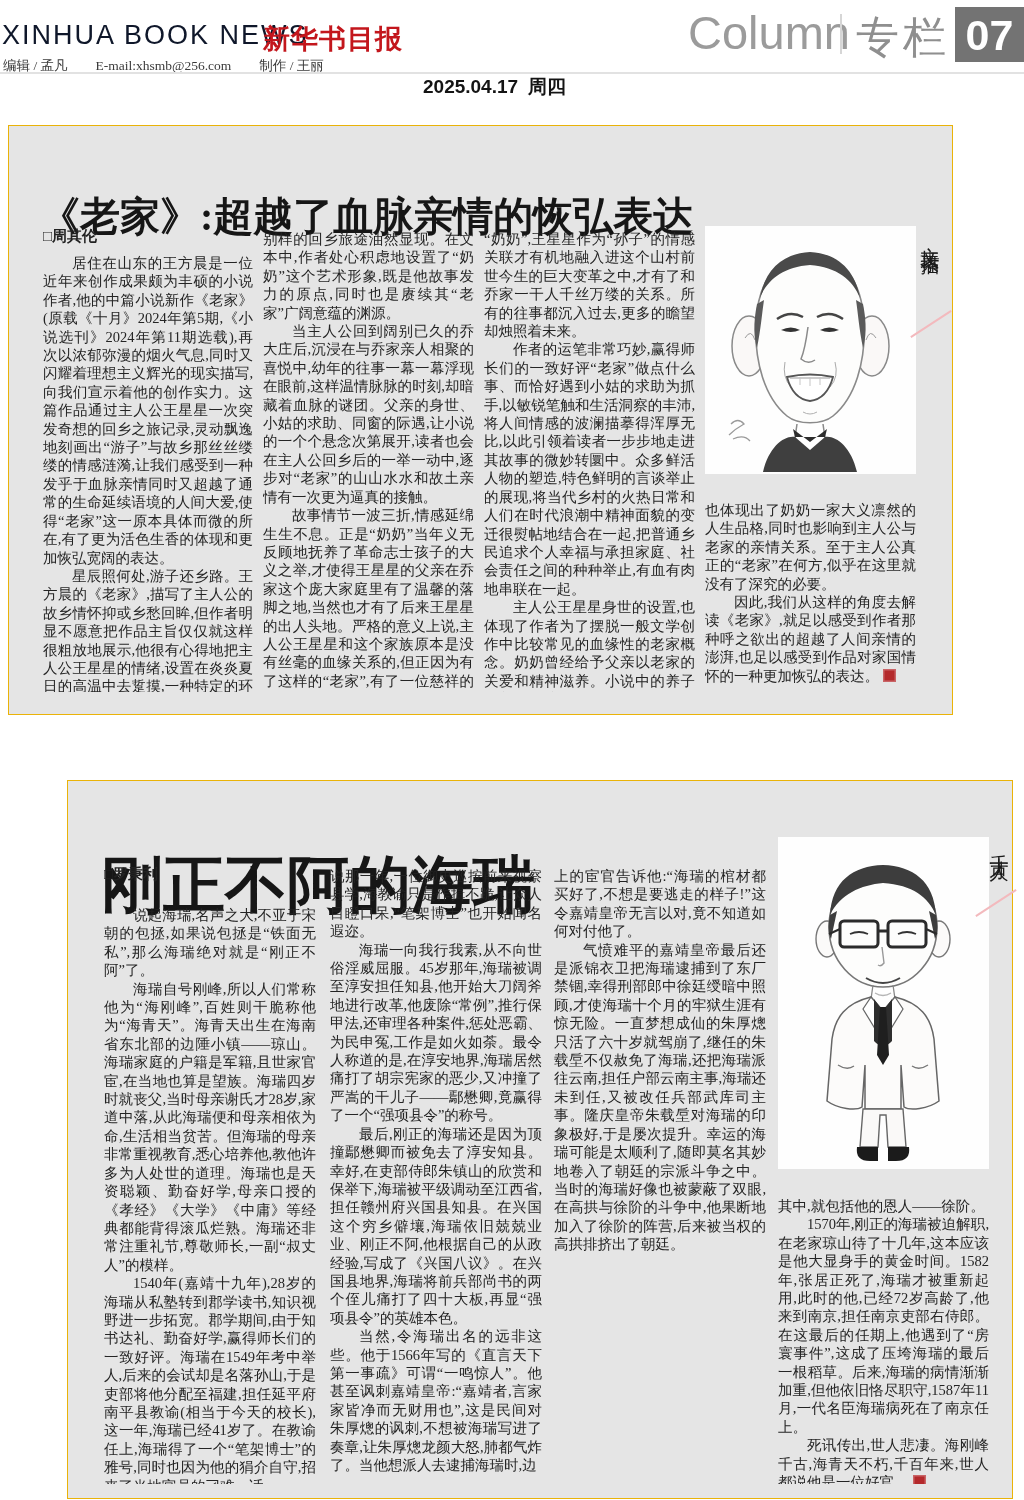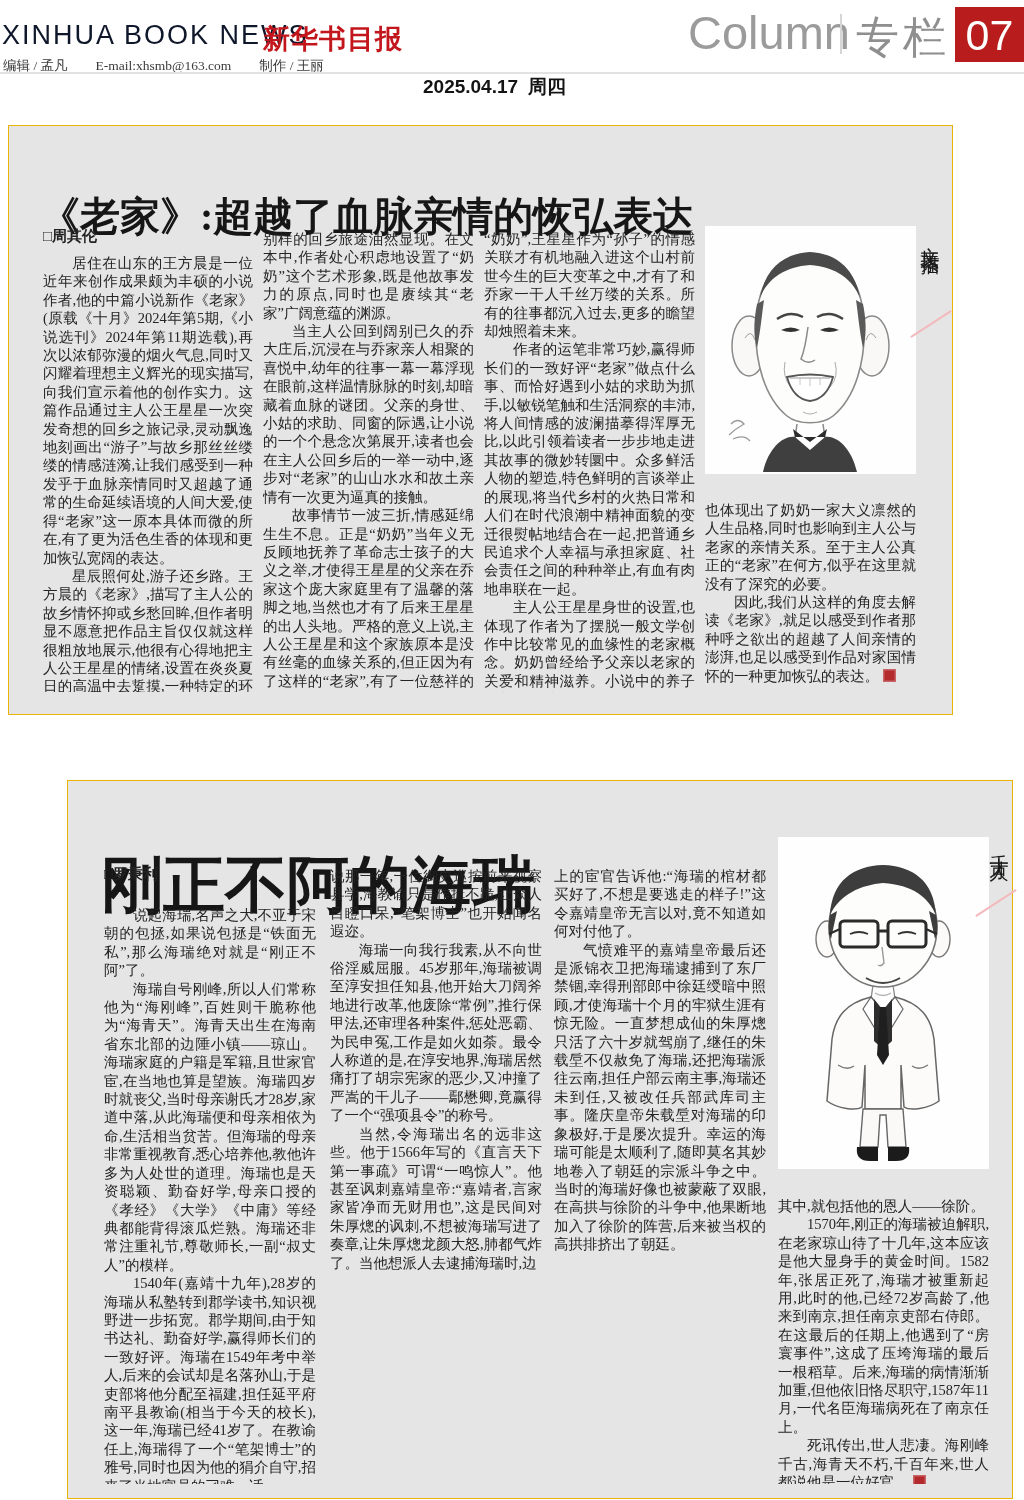--- a/index.html
+++ b/index.html
@@ -14,22 +14,22 @@
   .mast-date{position:absolute;left:423px;top:27px;font-size:19px;font-weight:bold;color:#141414;
            font-family:"Liberation Sans",sans-serif;white-space:nowrap;margin-top:47px;}
   .mast-date span{margin-right:10px;}
   .staff{position:absolute;left:3px;top:57px;font-size:13.5px;color:#3a3a3a;white-space:nowrap;}
   .staff span{margin-right:28px;}
   .sec-en{position:absolute;left:688px;top:5px;font-size:47px;font-weight:300;color:#9b9b9b;
           font-family:"Liberation Sans",sans-serif;}
   .sec-div{position:absolute;left:840px;top:14px;width:2px;height:40px;background:#d6d6d6;}
   .sec-cn{position:absolute;left:856px;top:9px;font-size:43px;color:#8f8f8f;letter-spacing:4px;
           font-family:"Liberation Sans",sans-serif;}
-  .pagenum{position:absolute;left:955px;top:7px;width:69px;height:55px;background:#b91c1c;
-           color:#fff;font-family:"Liberation Sans",sans-serif;font-weight:normal;font-size:43px;
+  .pagenum{position:absolute;left:955px;top:7px;width:69px;height:55px;background:#737373;
+           color:#fff;font-family:"Liberation Sans",sans-serif;font-weight:bold;font-size:43px;
            text-align:center;line-height:56px;}
   .header-rule{position:absolute;left:0;top:72px;width:1024px;height:2px;background:#e2e2e2;}
 
   
   .box{position:absolute;border:1px solid #eab308;background:#e5e5e5;}
   .box1{left:8px;top:125px;width:943px;height:588px;}
   .box2{left:67px;top:780px;width:944px;height:717px;}
 
   .title{position:absolute;font-weight:bold;color:#161616;white-space:nowrap;}
   .title1{left:31px;top:36px;font-size:40px;}
@@ -77,21 +77,21 @@
 
 <div class="page">
 
   <div>
     <div class="mast-en">XINHUA BOOK NEWS</div>
     <div class="mast-cn">新华书目报</div>
     <div class="mast-date">
       <span>2025.04.17</span><span>周四</span>
     </div>
     <div class="staff">
-      <span>编辑 / 孟凡</span><span>E-mail:xhsmb@163.com</span><span>制作 / 王丽</span>
+      <span>编辑 / 孟凡</span><span>E-mail:xhsmb@256.com</span><span>制作 / 王丽</span>
     </div>
     <div class="sec-en">Column</div>
     <div class="sec-div"></div>
     <div class="sec-cn">专栏</div>
     <div class="pagenum">07</div>
     <div class="header-rule"></div>
   </div>
 
   <section class="box box1">
     <h1 class="title title1">《老家》:超越了血脉亲情的恢弘表达</h1>
@@ -153,20 +153,21 @@
     <div class="author author2">□罗秉利</div>
 
     <div class="col c21">
         <p class="para">说起海瑞,名声之大,不亚于宋朝的包拯,如果说包拯是“铁面无私”,那么海瑞绝对就是“刚正不阿”了。</p>
         <p class="para">海瑞自号刚峰,所以人们常称他为“海刚峰”,百姓则干脆称他为“海青天”。海青天出生在海南省东北部的边陲小镇——琼山。海瑞家庭的户籍是军籍,且世家官宦,在当地也算是望族。海瑞四岁时就丧父,当时母亲谢氏才28岁,家道中落,从此海瑞便和母亲相依为命,生活相当贫苦。但海瑞的母亲非常重视教育,悉心培养他,教他许多为人处世的道理。海瑞也是天资聪颖、勤奋好学,母亲口授的《孝经》《大学》《中庸》等经典都能背得滚瓜烂熟。海瑞还非常注重礼节,尊敬师长,一副“叔丈人”的模样。</p>
         <p class="para">1540年(嘉靖十九年),28岁的海瑞从私塾转到郡学读书,知识视野进一步拓宽。郡学期间,由于知书达礼、勤奋好学,赢得师长们的一致好评。海瑞在1549年考中举人,后来的会试却是名落孙山,于是吏部将他分配至福建,担任延平府南平县教谕(相当于今天的校长),这一年,海瑞已经41岁了。在教谕任上,海瑞得了一个“笔架博士”的雅号,同时也因为他的狷介自守,招来了当地官员的刁难。话</p>
       </div>
     <div class="col c22">
         <p class="para cont">说那一年,一位御史巡按前来视察县学,海教谕只是作揖不跪,让众人目瞪口呆,“笔架博士”也开始闻名遐迩。</p>
         <p class="para">海瑞一向我行我素,从不向世俗淫威屈服。45岁那年,海瑞被调至淳安担任知县,他开始大刀阔斧地进行改革,他废除“常例”,推行保甲法,还审理各种案件,惩处恶霸、为民申冤,工作是如火如荼。最令人称道的是,在淳安地界,海瑞居然痛打了胡宗宪家的恶少,又冲撞了严嵩的干儿子——鄢懋卿,竟赢得了一个“强项县令”的称号。</p>
+        <p class="para">最后,刚正的海瑞还是因为顶撞鄢懋卿而被免去了淳安知县。幸好,在吏部侍郎朱镇山的欣赏和保举下,海瑞被平级调动至江西省,担任赣州府兴国县知县。在兴国这个穷乡僻壤,海瑞依旧兢兢业业、刚正不阿,他根据自己的从政经验,写成了《兴国八议》。在兴国县地界,海瑞将前兵部尚书的两个侄儿痛打了四十大板,再显“强项县令”的英雄本色。</p>
         <p class="para">当然,令海瑞出名的远非这些。他于1566年写的《直言天下第一事疏》可谓“一鸣惊人”。他甚至讽刺嘉靖皇帝:“嘉靖者,言家家皆净而无财用也”,这是民间对朱厚熜的讽刺,不想被海瑞写进了奏章,让朱厚熜龙颜大怒,肺都气炸了。当他想派人去逮捕海瑞时,边</p>
       </div>
     <div class="col c23">
         <p class="para cont">上的宦官告诉他:“海瑞的棺材都买好了,不想是要逃走的样子!”这令嘉靖皇帝无言以对,竟不知道如何对付他了。</p>
         <p class="para">气愤难平的嘉靖皇帝最后还是派锦衣卫把海瑞逮捕到了东厂禁锢,幸得刑部郎中徐廷绶暗中照顾,才使海瑞十个月的牢狱生涯有惊无险。一直梦想成仙的朱厚熜只活了六十岁就驾崩了,继任的朱载垕不仅赦免了海瑞,还把海瑞派往云南,担任户部云南主事,海瑞还未到任,又被改任兵部武库司主事。隆庆皇帝朱载垕对海瑞的印象极好,于是屡次提升。幸运的海瑞可能是太顺利了,随即莫名其妙地卷入了朝廷的宗派斗争之中。当时的海瑞好像也被蒙蔽了双眼,在高拱与徐阶的斗争中,他果断地加入了徐阶的阵营,后来被当权的高拱排挤出了朝廷。</p>
       </div>
 
     <div class="illus illus2">
       <svg viewBox="0 0 211 332" xmlns="http://www.w3.org/2000/svg">
         <rect width="211" height="332" fill="#fefefe"></rect>

